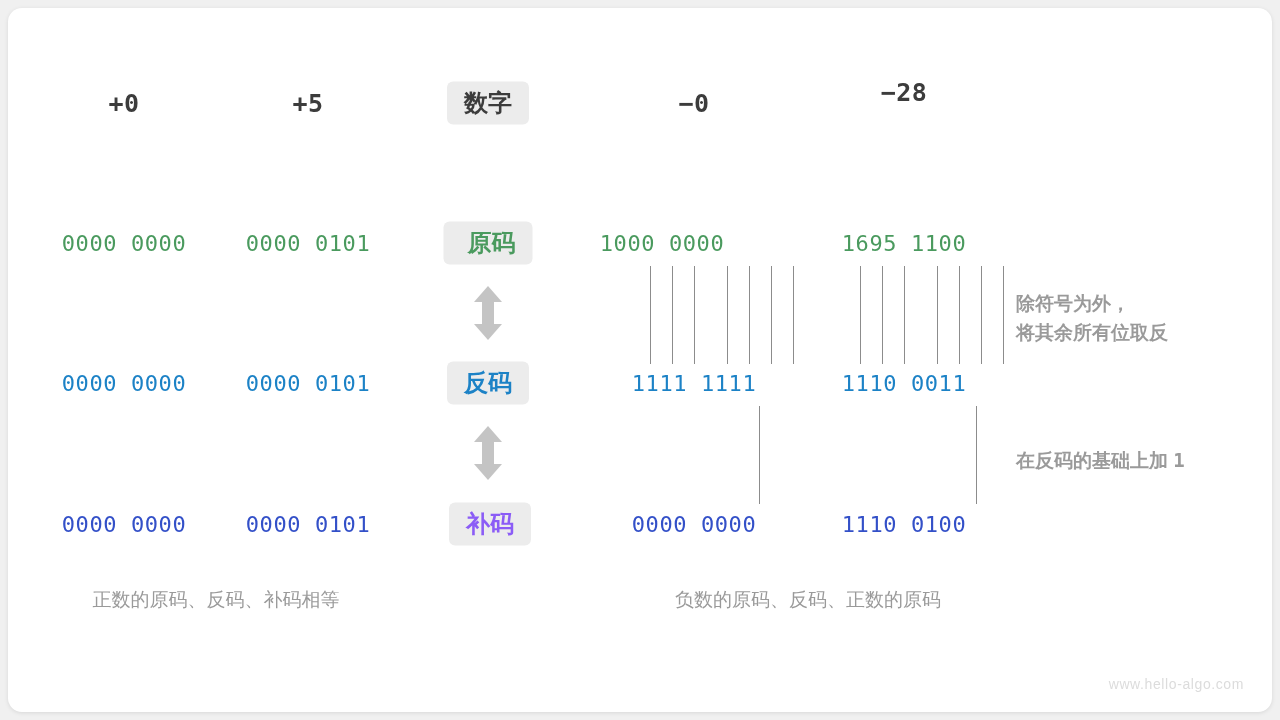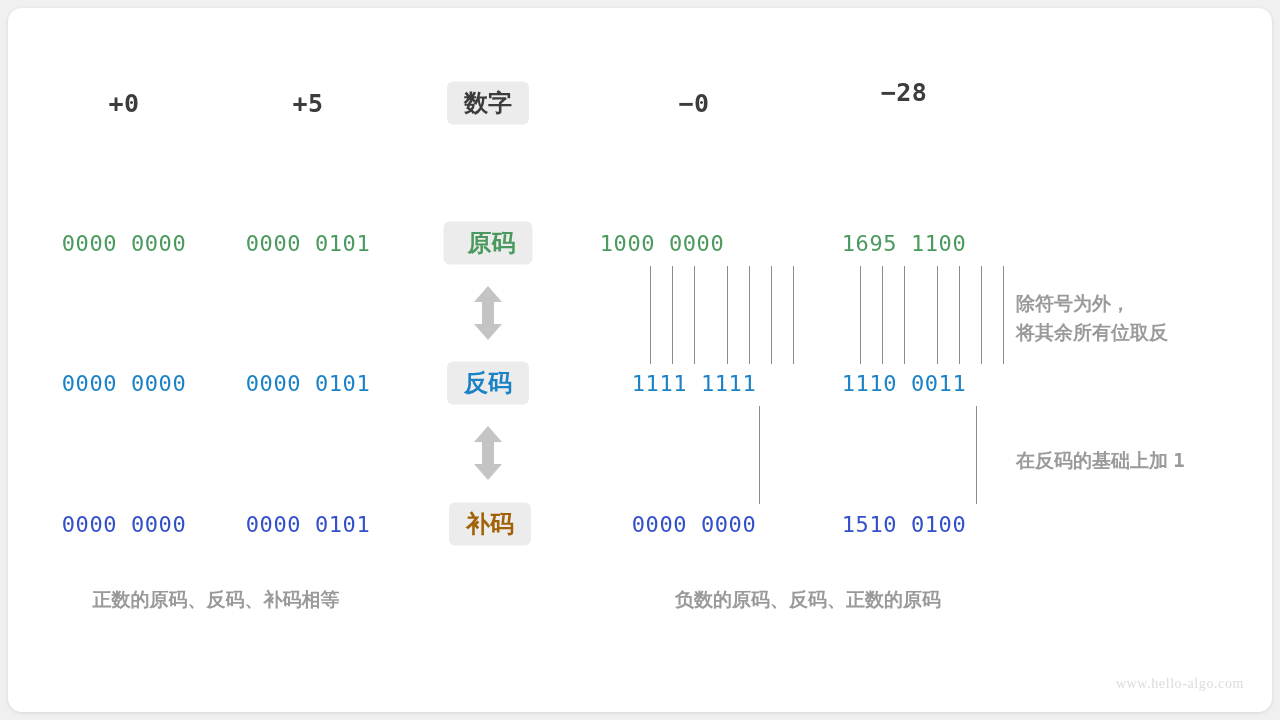--- a/index.html
+++ b/index.html
@@ -68,37 +68,37 @@
     border-radius: 6px;
     padding: 9px 17px;
     font-size: 24px;
     font-weight: bold;
     line-height: 1.05;
     white-space: nowrap;
   }
   .chip.t-dark   { color: #3c3c3c; }
   .chip.t-green  { color: #4a9a5e; }
   .chip.t-blue   { color: #1c82c6; }
-  .chip.t-indigo { color: #a16207; }
+  .chip.t-indigo { color: #8b5cf6; }
 
   
   .note {
     position: absolute;
     color: #9a9a9a;
     font-size: 19px;
     font-weight: bold;
     line-height: 1.55;
     white-space: pre-line;
   }
   .caption {
     position: absolute;
     transform: translate(-50%, -50%);
     color: #9a9a9a;
     font-size: 19px;
-    font-weight: bold;
+    font-weight: normal;
     white-space: nowrap;
   }
   .note .mono {
     font-family: "DejaVu Sans Mono", "Liberation Mono", monospace;
   }
 
   
   .bitline {
     position: absolute;
     width: 1px;
@@ -109,21 +109,21 @@
   .dblarrow {
     position: absolute;
     transform: translate(-50%, -50%);
   }
 
   
   .watermark {
     position: absolute;
     right: 28px;
     bottom: 20px;
-    font-family: Liberation Serif, serif;
+    font-family: Liberation Sans, sans-serif;
     font-size: 14px;
     color: #dcdcdc;
     letter-spacing: 0.6px;
   }
 </style>
 </head>
 <body>
 
 <div class="card">
   <div class="stage">
@@ -179,21 +179,21 @@
         <path d="M17 1 L31 17 L23 17 L23 39 L31 39 L17 55 L3 39 L11 39 L11 17 L3 17 Z" fill="#c4c4c4"></path>
       </svg>
     </div>
 
     <div class="note" style="left:1008px; top:438px;"><span>在反码的基础上加 </span><span class="mono">1</span></div>
 
     <div class="cell bits c-indigo" style="left:116px; top:516px;">0000 0000</div>
     <div class="cell bits c-indigo" style="left:300px; top:516px;">0000 0101</div>
     <div class="chip t-indigo" style="left:482px; top:516px;">补码</div>
     <div class="cell bits c-indigo" style="left:686px; top:516px;">0000 0000</div>
-    <div class="cell bits c-indigo" style="left:896px; top:516px;">1510 0100</div>
+    <div class="cell bits c-indigo" style="left:896px; top:516px;">1110 0100</div>
 
     <div class="caption" style="left:208px; top:592px;">正数的原码、反码、补码相等</div>
     <div class="caption" style="left:800px; top:592px;">负数的原码、反码、正数的原码</div>
 
     <div class="watermark">www.hello-algo.com</div>
 
   </div>
 </div>
 
 </body></html>

